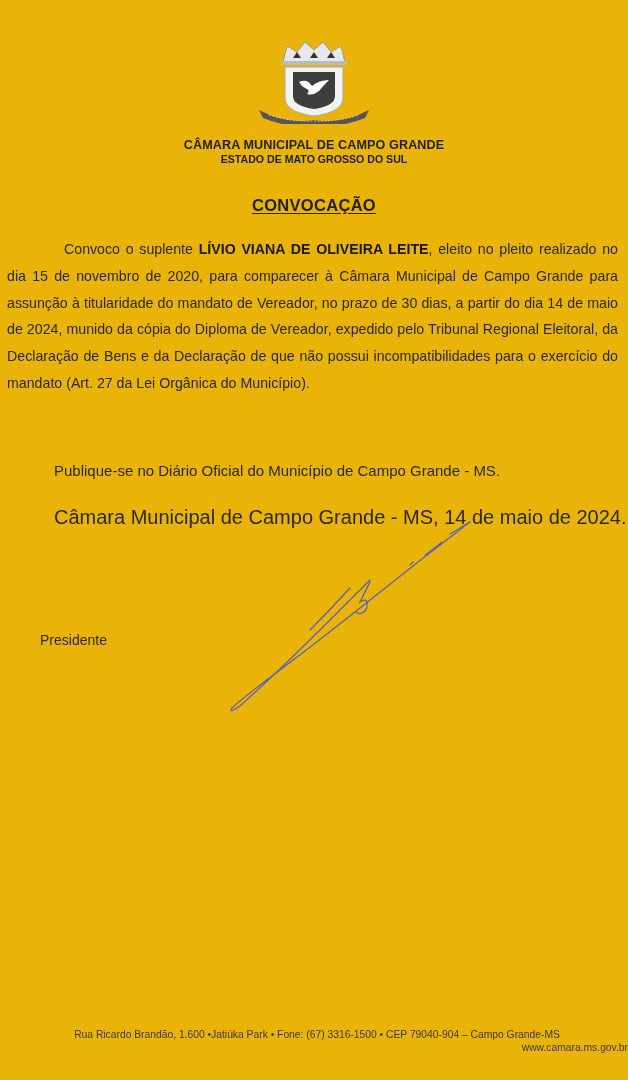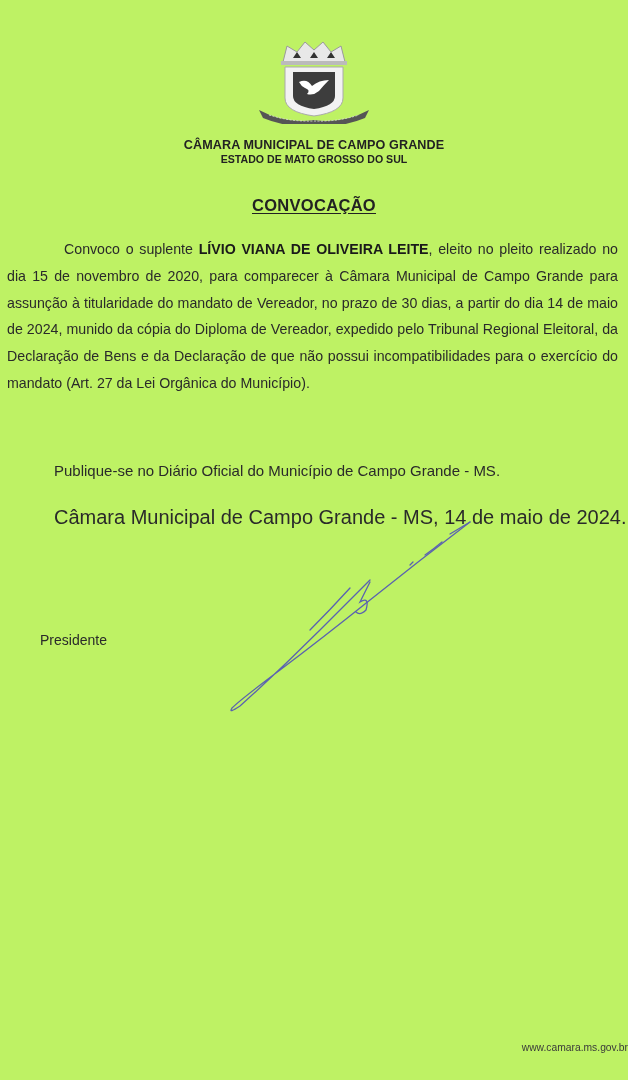--- a/index.html
+++ b/index.html
@@ -1,18 +1,18 @@
 <!DOCTYPE html>
 <html><head>
 <meta charset="utf-8">
 <style>
   html, body { margin:0; padding:0; background:#ffffff; }
   body { width:628px; height:1080px; position:relative; overflow:hidden;
          font-family:"Liberation Sans", sans-serif; color:#1c1c1c; }
-  .page { position:absolute; left:0; top:0; width:628px; height:1080px; background:#bef264; }
+  .page { position:absolute; left:0; top:0; width:628px; height:1080px; background:#eab308; }
 
   .crest { position:absolute; left:255px; top:36px; width:118px; height:88px; }
 
   .hdr1 { position:absolute; left:0; width:628px; top:138px; text-align:center;
           font-weight:bold; font-size:12.6px; letter-spacing:0.1px; color:#222; }
   .hdr2 { position:absolute; left:0; width:628px; top:153px; text-align:center;
           font-weight:bold; font-size:10.6px; color:#222; }
   .title { position:absolute; left:0; width:628px; top:196px; text-align:center;
            font-weight:bold; font-size:16.5px; text-decoration:underline;
            text-underline-offset:2px; color:#222; letter-spacing:0.3px; }
@@ -73,14 +73,15 @@
       <path d="M205 35 Q215 28 222 22"></path>
       <path d="M190 45 l3 -3"></path>
       <path d="M150 62 Q145 72 140 82 Q150 76 146 90 Q140 96 136 92"></path>
       <path d="M130 68 Q110 90 90 110"></path>
       <path d="M230 14 Q240 8 250 2"></path>
     </g>
   </svg>
 
   <div class="signer-role">Presidente</div>
 
+  <div class="footer1">Rua Ricardo Brandão, 1.600 •Jatiúka Park • Fone: (67) 3316-1500 • CEP 79040-904 – Campo Grande-MS</div>
   <div class="footer2">www.camara.ms.gov.br</div>
 </div>
 
 </body></html>

